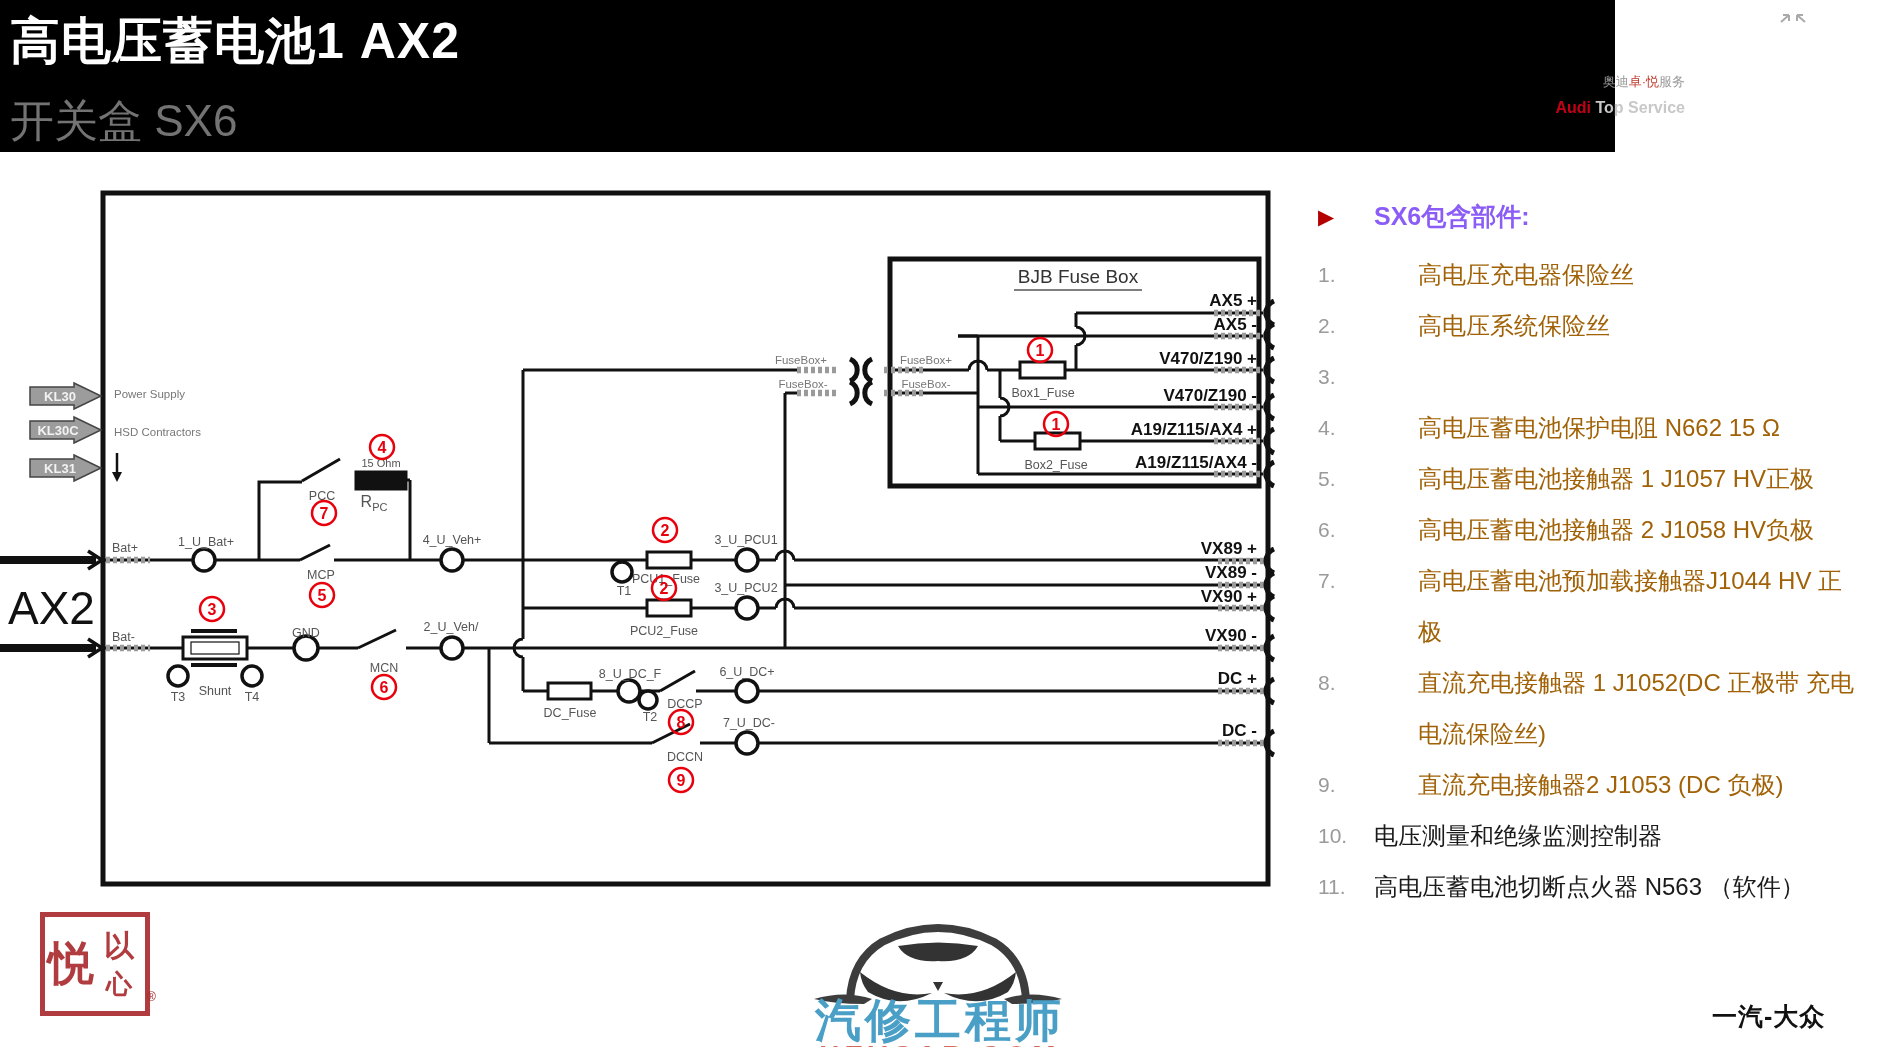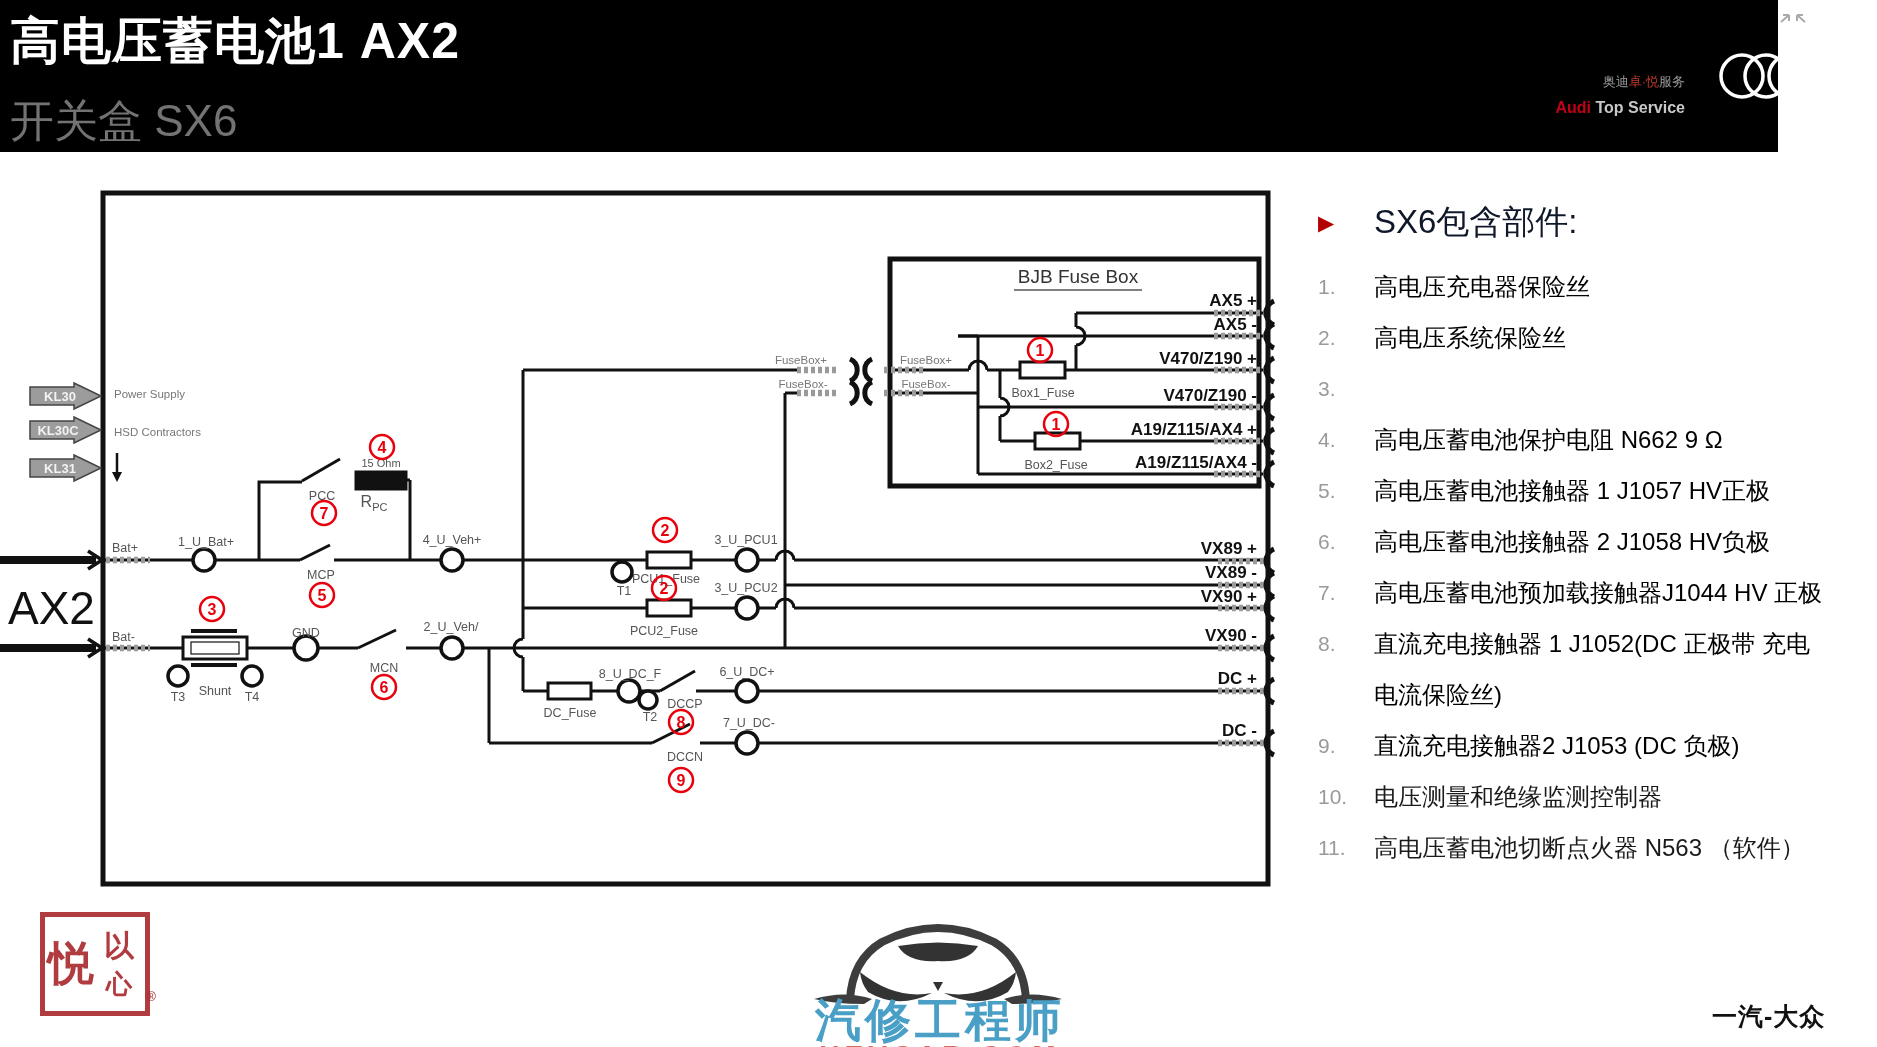--- a/index.html
+++ b/index.html
@@ -1,36 +1,36 @@
 <!DOCTYPE html>
 <html><head>
 <meta charset="utf-8">
 <style>
   html,body{margin:0;padding:0;}
   body{width:1877px;height:1047px;position:relative;overflow:hidden;background:#fff;
        font-family:"Liberation Sans", sans-serif;}
   
-  .hdr{position:absolute;left:0;top:0;width:1778px;height:152px;background:#000;z-index:5;}
+  .hdr{position:absolute;left:0;top:0;width:1615px;height:152px;background:#000;z-index:5;}
   .hdr-t1{position:absolute;left:10px;top:8px;color:#fff;font-size:50px;font-weight:bold;letter-spacing:1px;white-space:nowrap;}
   .hdr-t2{position:absolute;left:10px;top:92px;color:#737373;font-size:44px;font-weight:400;white-space:nowrap;}
   .audi-en{position:absolute;left:1500px;top:52px;width:185px;text-align:right;font-size:16px;font-weight:bold;color:#c8c8c8;white-space:nowrap;margin-top:47px;}
   .audi-en .red{color:#c40016;}
   .audi-cn{position:absolute;left:1500px;top:73px;width:185px;text-align:right;font-size:13px;color:#9a9a9a;white-space:nowrap;}
   .audi-cn .red{color:#c0392b;}
   .rings{position:absolute;left:1718px;top:50px;}
   .collapse{position:absolute;left:1776px;top:6px;cursor:pointer;}
   
   .panel{position:absolute;left:1318px;top:200px;width:548px;z-index:4;}
   .p-head{display:flex;align-items:center;margin-bottom:16px;}
   .p-head .tri{color:#b40000;font-size:21px;width:56px;}
-  .p-head .ht{font-size:33px;font-weight:400;color:#0f172a;}
+  .p-head .ht{font-size:25px;font-weight:700;color:#8b5cf6;}
   .item{display:flex;margin:0;}
   .item .num{width:56px;color:#9a9a9a;font-size:21px;line-height:51px;flex:0 0 56px;}
   .item .txt{width:452px;font-size:24px;line-height:51px;}
-  .item.red .txt{color:#000000;}
+  .item.red .txt{color:#a16207;margin-left:44px;}
   .item.black .txt{color:#1a1a1a;}
   
   .stamp{position:absolute;left:40px;top:912px;width:100px;height:94px;border:5px solid #a8272c;
          display:grid;grid-template-columns:52px 44px;color:#a8272c;opacity:.9;z-index:4;}
   .stamp .l{font-size:46px;font-weight:bold;display:flex;align-items:center;justify-content:center;}
   .stamp .r{display:flex;flex-direction:column;align-items:center;justify-content:center;font-weight:bold;}
   .stamp .rt{font-size:30px;} .stamp .rb{font-size:26px;}
   .reg{position:absolute;left:147px;top:990px;font-size:12px;color:#a8272c;z-index:4;}
   .wm-title{position:absolute;left:790px;top:990px;width:300px;text-align:center;font-size:46px;font-weight:bold;
             color:#4a9fc7;letter-spacing:4px;z-index:4;white-space:nowrap;}
@@ -338,21 +338,21 @@
     </div>
   <div class="item red">
       <span class="num">2.</span>
       <span class="txt">高电压系统保险丝</span>
     </div>
   <div class="item red">
       <span class="num">3.</span>
     </div>
   <div class="item red">
       <span class="num">4.</span>
-      <span class="txt">高电压蓄电池保护电阻 N662 9 Ω</span>
+      <span class="txt">高电压蓄电池保护电阻 N662 15 Ω</span>
     </div>
   <div class="item red">
       <span class="num">5.</span>
       <span class="txt">高电压蓄电池接触器 1 J1057 HV正极</span>
     </div>
   <div class="item red">
       <span class="num">6.</span>
       <span class="txt">高电压蓄电池接触器 2 J1058 HV负极</span>
     </div>
   <div class="item red">

